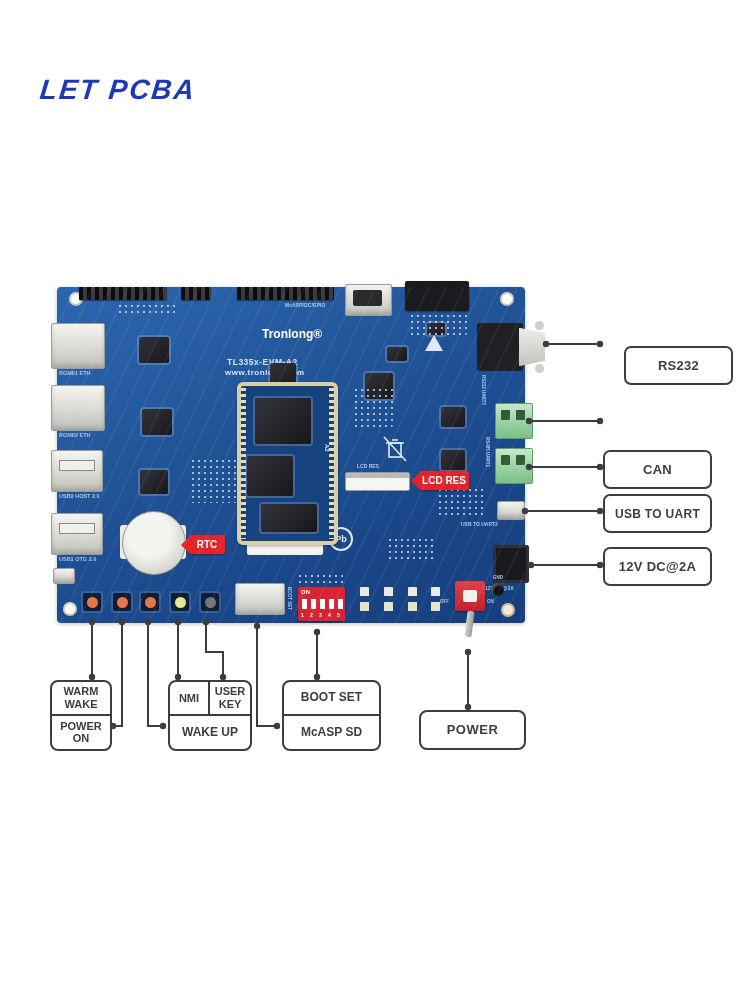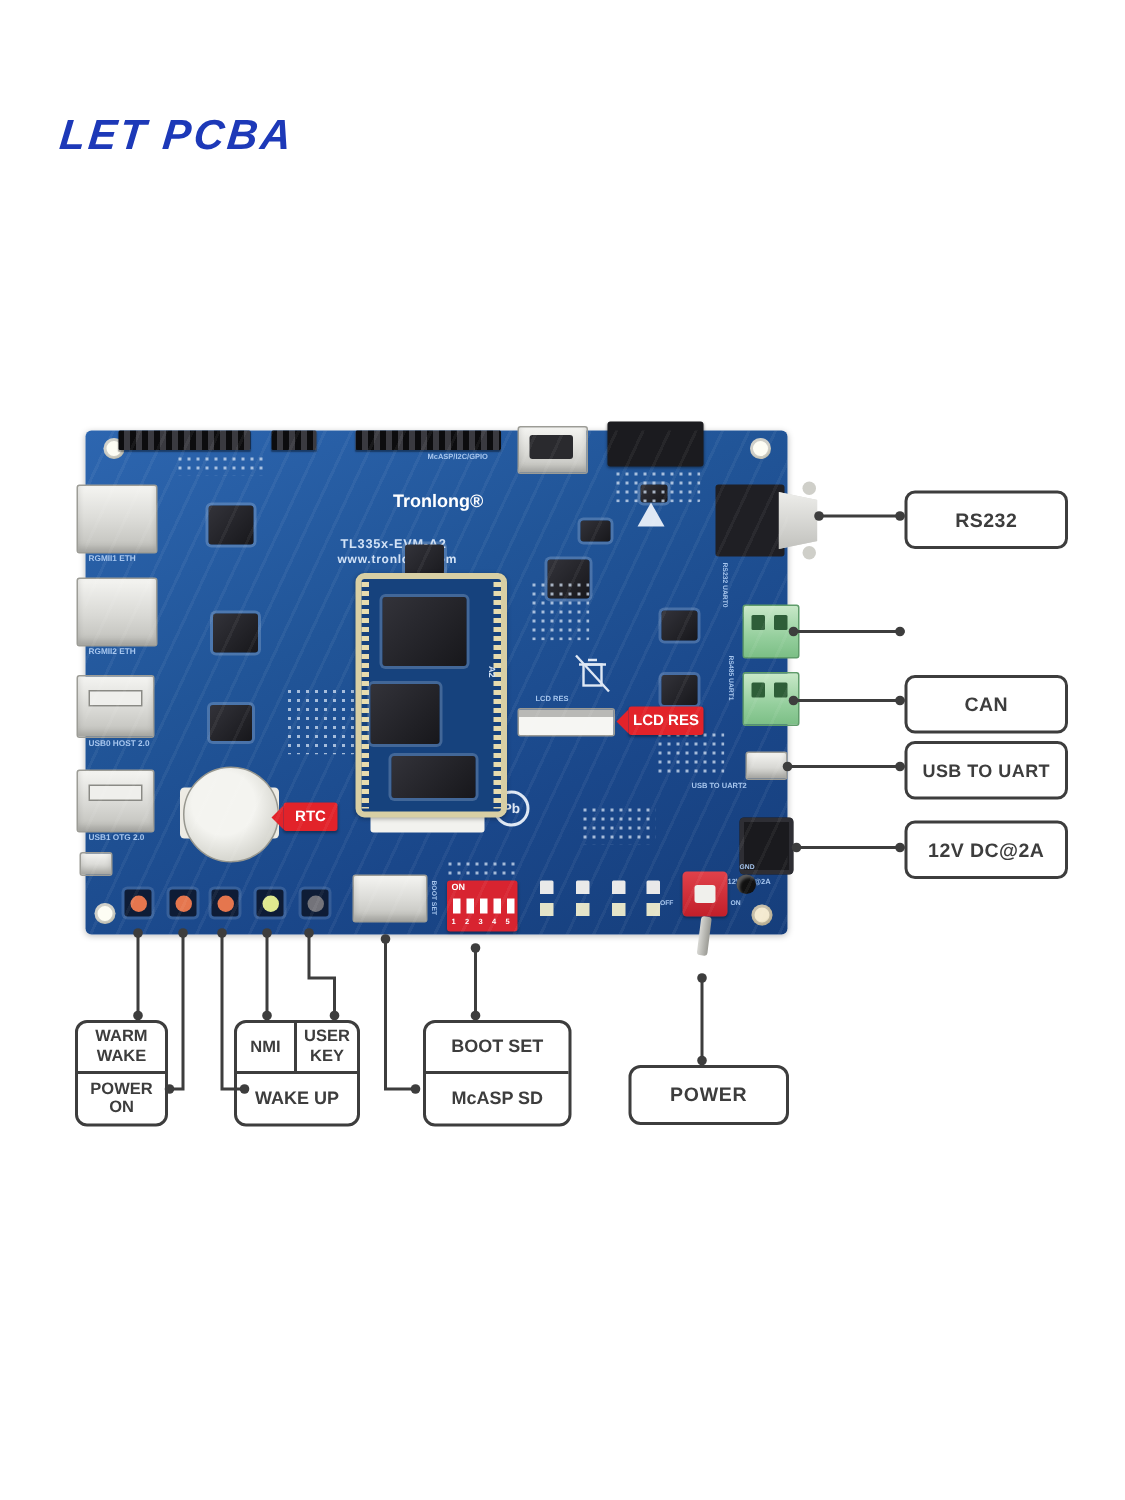--- a/index.html
+++ b/index.html
@@ -257,31 +257,31 @@
       <circle cx="257" cy="626" r="3.2"></circle>
       <circle cx="277" cy="726" r="3.2"></circle>
     <path d="M317,630 V680"></path>
       <circle cx="317" cy="632" r="3.2"></circle>
       <circle cx="317" cy="677" r="3.2"></circle>
     <path d="M468,650 V710"></path>
       <circle cx="468" cy="652" r="3.2"></circle>
       <circle cx="468" cy="707" r="3.2"></circle>
   </svg>
 
-  <div class="callout" style="top:327px;">RS232</div>
+  <div class="callout" style="top:346px;margin-left:21px;">RS232</div>
   <div class="callout" style="top:450px;">CAN</div>
   <div class="callout" style="top:494px;font-size:12px;">USB TO UART</div>
   <div class="callout" style="top:547px;">12V DC@2A</div>
 
   <div class="grp" style="left:50px;top:680px;width:58px;height:67px;grid-template-rows:1fr 1fr;">
     <div class="cell bb">WARM WAKE</div>
     <div class="cell">POWER ON</div>
   </div>
 
-  <div class="grp" style="left:156px;top:680px;width:80px;height:67px;grid-template-columns:1fr 1fr;grid-template-rows:1fr 1fr;">
+  <div class="grp" style="left:168px;top:680px;width:80px;height:67px;grid-template-columns:1fr 1fr;grid-template-rows:1fr 1fr;">
     <div class="cell bb br">NMI</div>
     <div class="cell bb">USER KEY</div>
     <div class="cell" style="grid-column:1 / span 2;font-size:12px;">WAKE UP</div>
   </div>
 
   <div class="grp" style="left:282px;top:680px;width:95px;height:67px;grid-template-rows:1fr 1fr;font-size:12px;">
     <div class="cell bb">BOOT SET</div>
     <div class="cell">McASP SD</div>
   </div>
 

